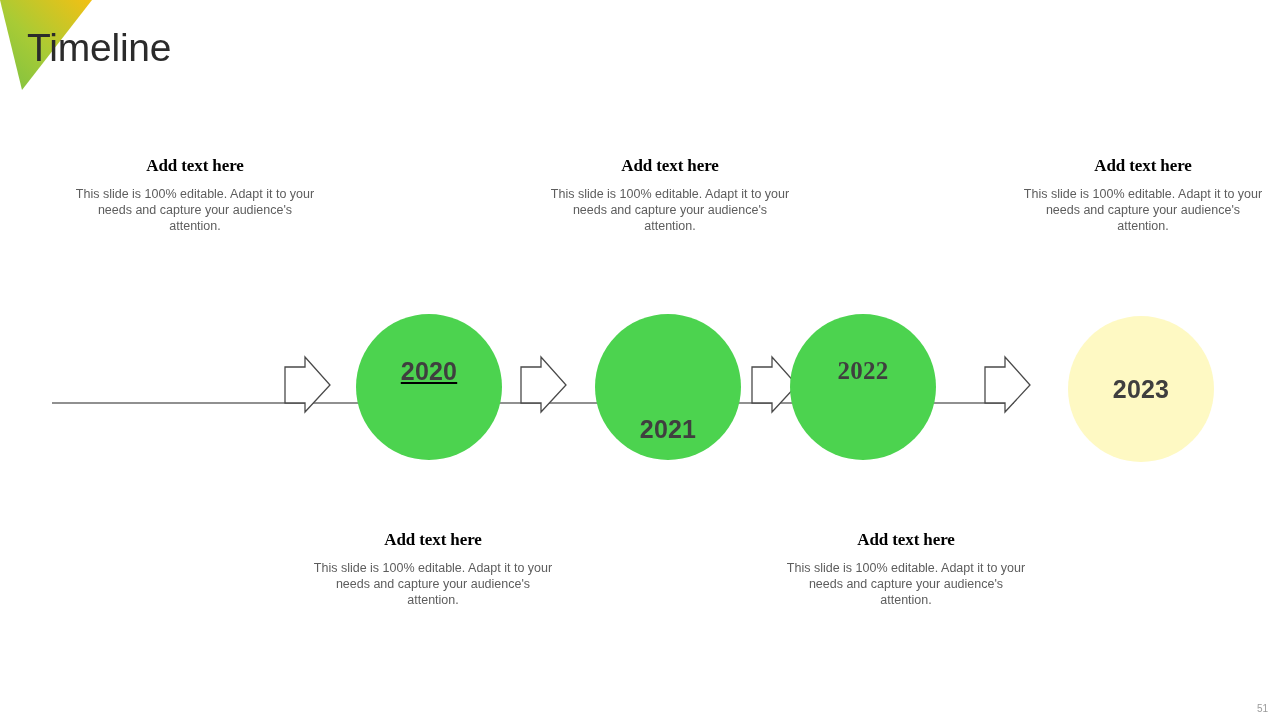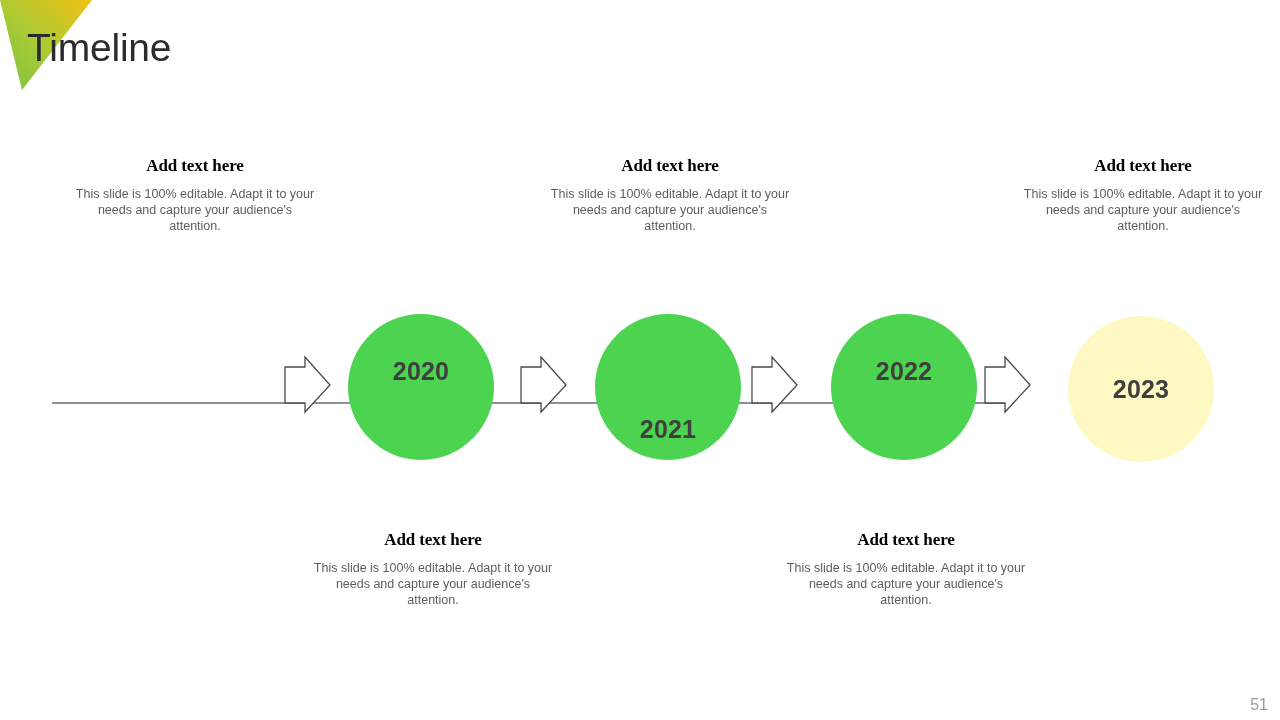--- a/index.html
+++ b/index.html
@@ -98,21 +98,21 @@
     line-height: 16px;
     color: #5d5d5d;
     margin: 4px;
   }
 
   
   .page-number {
     position: absolute;
     right: 12px;
     bottom: 6px;
-    font-size: 16px;
+    font-size: 10px;
     color: #9b9b9b;
   }
 </style>
 </head>
 <body>
 
 <div class="slide">
 
   <svg class="corner-mark" viewBox="0 0 110 95">
     <defs>
@@ -133,27 +133,27 @@
 
     <polygon points="285,367 305,367 305,357 330,385 305,412 305,403 285,403" fill="#ffffff" stroke="#4a4a4a" stroke-width="1.3" stroke-linejoin="miter"></polygon>
 
     <polygon points="521,367 541,367 541,357 566,385 541,412 541,403 521,403" fill="#ffffff" stroke="#4a4a4a" stroke-width="1.3" stroke-linejoin="miter"></polygon>
 
     <polygon points="752,367 772,367 772,357 797,385 772,412 772,403 752,403" fill="#ffffff" stroke="#4a4a4a" stroke-width="1.3" stroke-linejoin="miter"></polygon>
 
     <polygon points="985,367 1005,367 1005,357 1030,385 1005,412 1005,403 985,403" fill="#ffffff" stroke="#4a4a4a" stroke-width="1.3" stroke-linejoin="miter"></polygon>
   </svg>
 
-  <div class="node node-green" style="left:348px;">
+  <div class="node node-green" style="left:356px;text-decoration:underline;">
     <span class="node-label">2020</span>
   </div>
   <div class="node node-green" style="left:595px;align-items:flex-end;">
     <span class="node-label">2021</span>
   </div>
-  <div class="node node-green" style="left:831px;">
+  <div class="node node-green" style="left:790px;font-family:Liberation Serif, serif;">
     <span class="node-label">2022</span>
   </div>
   <div class="node node-amber" style="left:1068px;">
     <span class="node-label">2023</span>
   </div>
 
   <div class="text-block" style="left:70px; top:156px;">
     <p class="block-heading">Add text here</p>
     <p class="block-body">This slide is 100% editable. Adapt it to your needs and capture your audience's attention.</p>
   </div>

